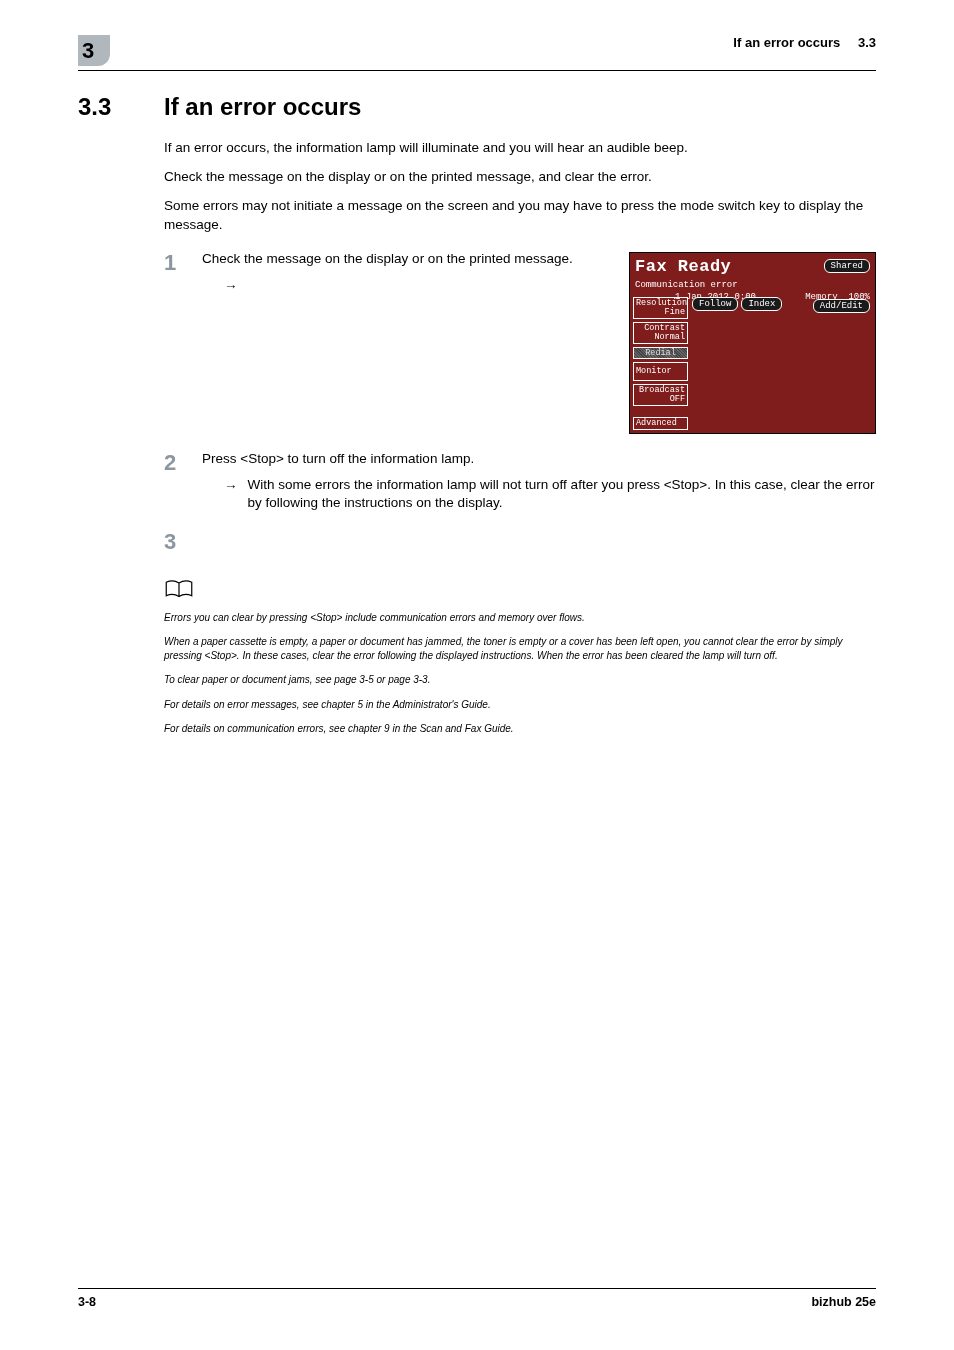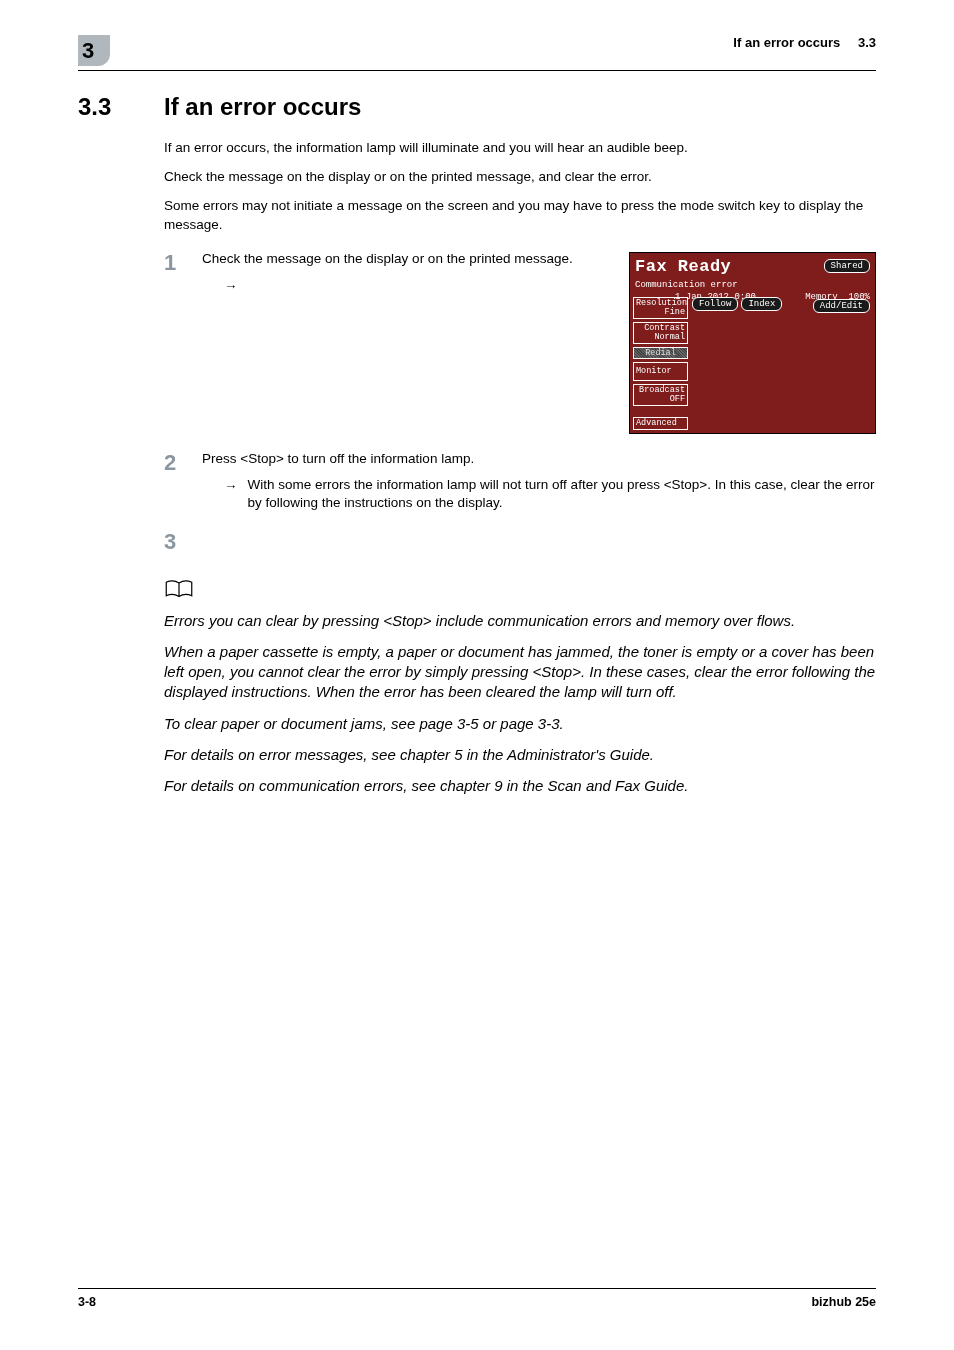--- a/index.html
+++ b/index.html
@@ -52,21 +52,21 @@
     .fbox { border: 1px solid #fff; font-size: 8.5px; padding: 1px 2px; text-align: left; line-height: 1.05; }
     .fbox.r { text-align: right; }
     .fbox.shaded { background: repeating-linear-gradient(45deg,#666,#666 1px,#444 1px,#444 2px); color:#ddd; text-align:center; }
     .fbox.center { text-align: left; }
     .fbox.bottom { position: absolute; bottom: 3px; left: 3px; width: 55px; border-radius: 0; }
     .fax-mid { position: absolute; left: 62px; top: 44px; display: flex; gap: 3px; }
     .fax-right-top { position: absolute; right: 5px; top: 6px; }
     .fax-right-add { position: absolute; right: 5px; top: 46px; }
     .note-icon { margin-left: 86px; margin-top: 22px; }
     .note-icon svg { width: 30px; height: 24px; }
-    .italic-note { font-size: 15px; font-style: italic; line-height: 1.35; margin-left: 86px; margin-bottom: 11px; margin-top: 6px; }
+    .italic-note { font-size: 10px; font-style: italic; line-height: 1.35; margin-left: 86px; margin-bottom: 11px; margin-top: 6px; }
     .footer { position: absolute; bottom: 41px; left: 78px; right: 78px; font-weight: bold; }
     .footer-rule { border: none; border-top: 1px solid #000; margin-bottom: 6px; }
     .footer-row { display: flex; justify-content: space-between; font-size: 12.5px; }
   </style>
 </head>
 <body>
 
 <div class="header-row">
   <div class="chapter-tab">3</div>
   <div class="header-title">

